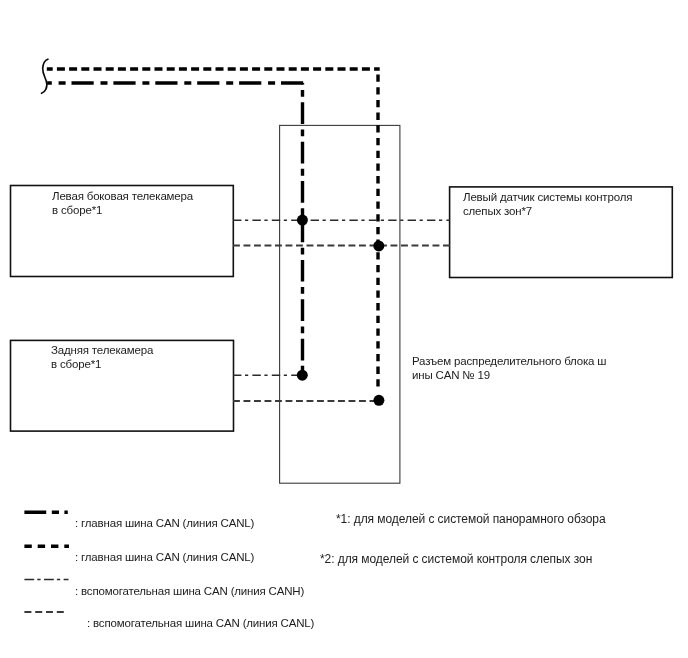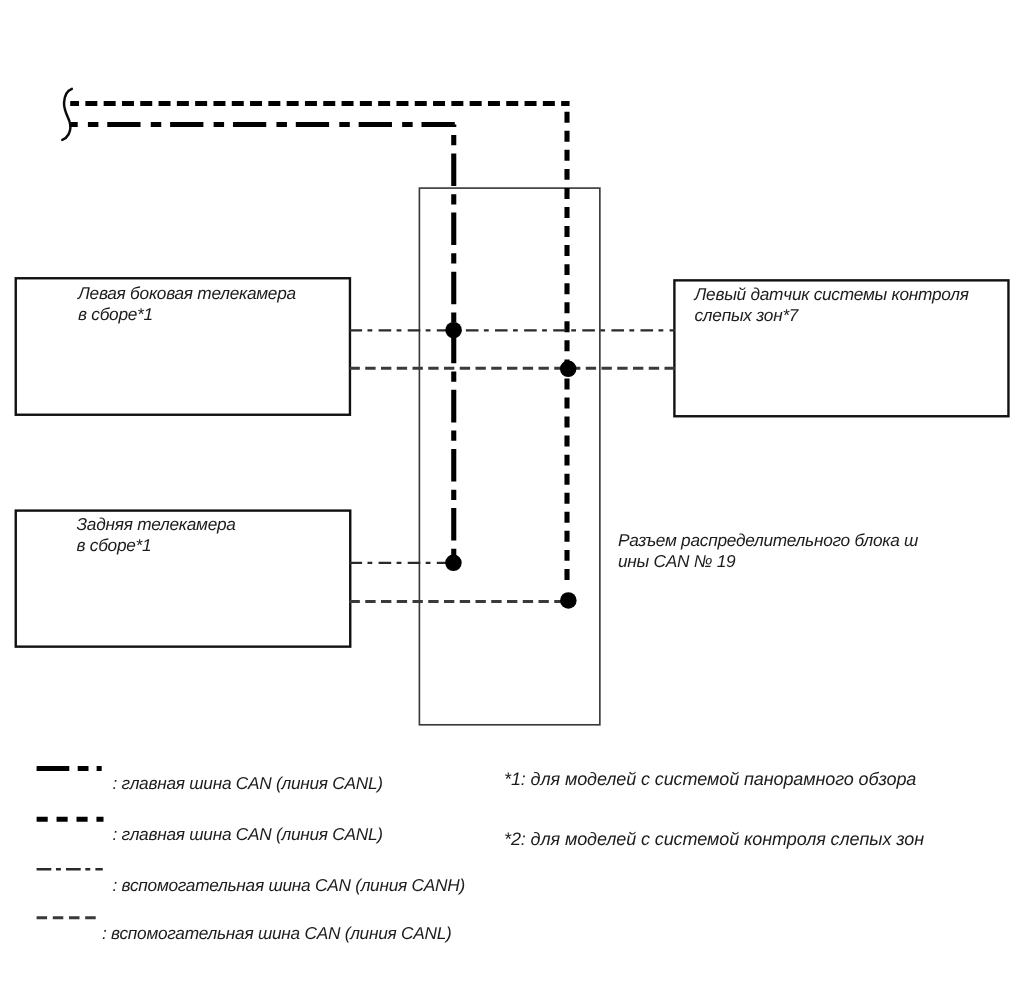--- a/index.html
+++ b/index.html
@@ -4,21 +4,21 @@
 <title>CAN bus wiring diagram</title>
 <style>
   html, body { margin:0; padding:0; background:#ffffff; }
   body {
     width:688px; height:658px; position:relative;
     font-family:"Liberation Sans", sans-serif;
     color:#000000; overflow:hidden;
     -webkit-font-smoothing: antialiased;
   }
   #diagram-svg { position:absolute; left:0; top:0; }
-  .boxlabel, .legtext, .footnote { transform: translateZ(0); font-style: italic; }
+  .boxlabel, .legtext, .footnote { transform: translateZ(0); }
   .boxlabel {
     position:absolute;
     font-size:11.5px;
     line-height:13.7px;
     color:#1c1c1c;
     white-space:pre-line;
     letter-spacing:-0.17px;
   }
   .legtext {
     position:absolute;
@@ -80,16 +80,16 @@
 
 <div class="boxlabel" style="left:463px; top:191px;">Левый датчик системы контроля
 слепых зон*7</div>
 
 <div class="boxlabel" style="left:412px; top:355px;">Разъем распределительного блока ш
 ины CAN № 19</div>
 
 <div class="legtext" style="left:75px; top:504px;">: главная шина CAN (линия CANL)</div>
 <div class="legtext" style="left:75px; top:538px;">: главная шина CAN (линия CANL)</div>
 <div class="legtext" style="left:75px; top:571.5px;">: вспомогательная шина CAN (линия CANH)</div>
-<div class="legtext" style="left:68px; top:603.5px;">: вспомогательная шина CAN (линия CANL)</div>
+<div class="legtext" style="left:87px; top:603.5px;">: вспомогательная шина CAN (линия CANL)</div>
 
 <div class="footnote" style="left:336px; top:512px;">*1: для моделей с системой панорамного обзора</div>
-<div class="footnote" style="left:336px; top:552px;">*2: для моделей с системой контроля слепых зон</div>
+<div class="footnote" style="left:320px; top:552px;">*2: для моделей с системой контроля слепых зон</div>
 
 </body></html>

